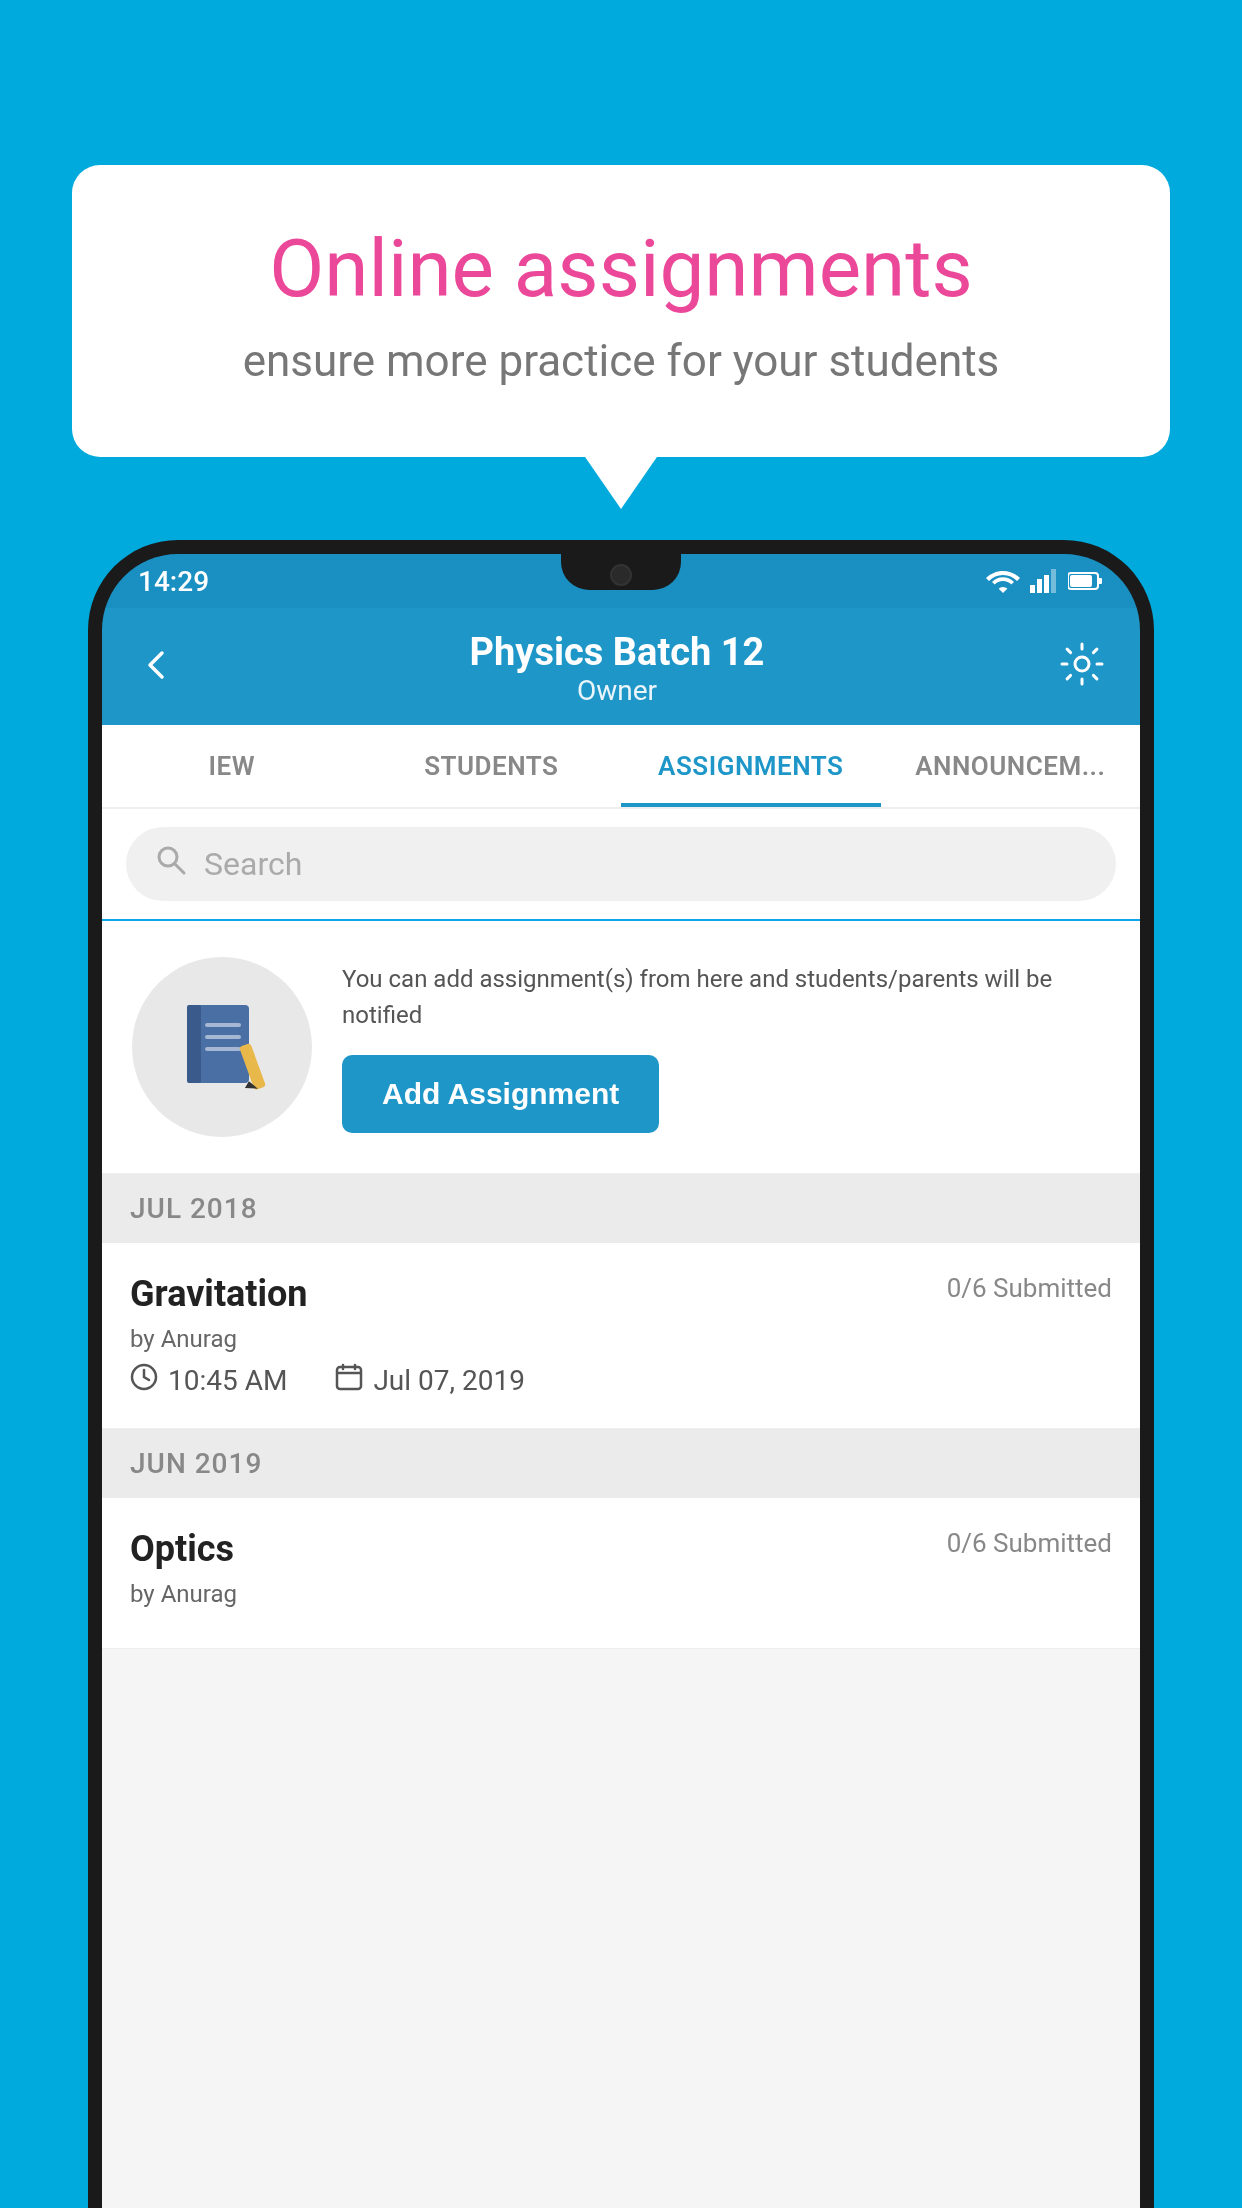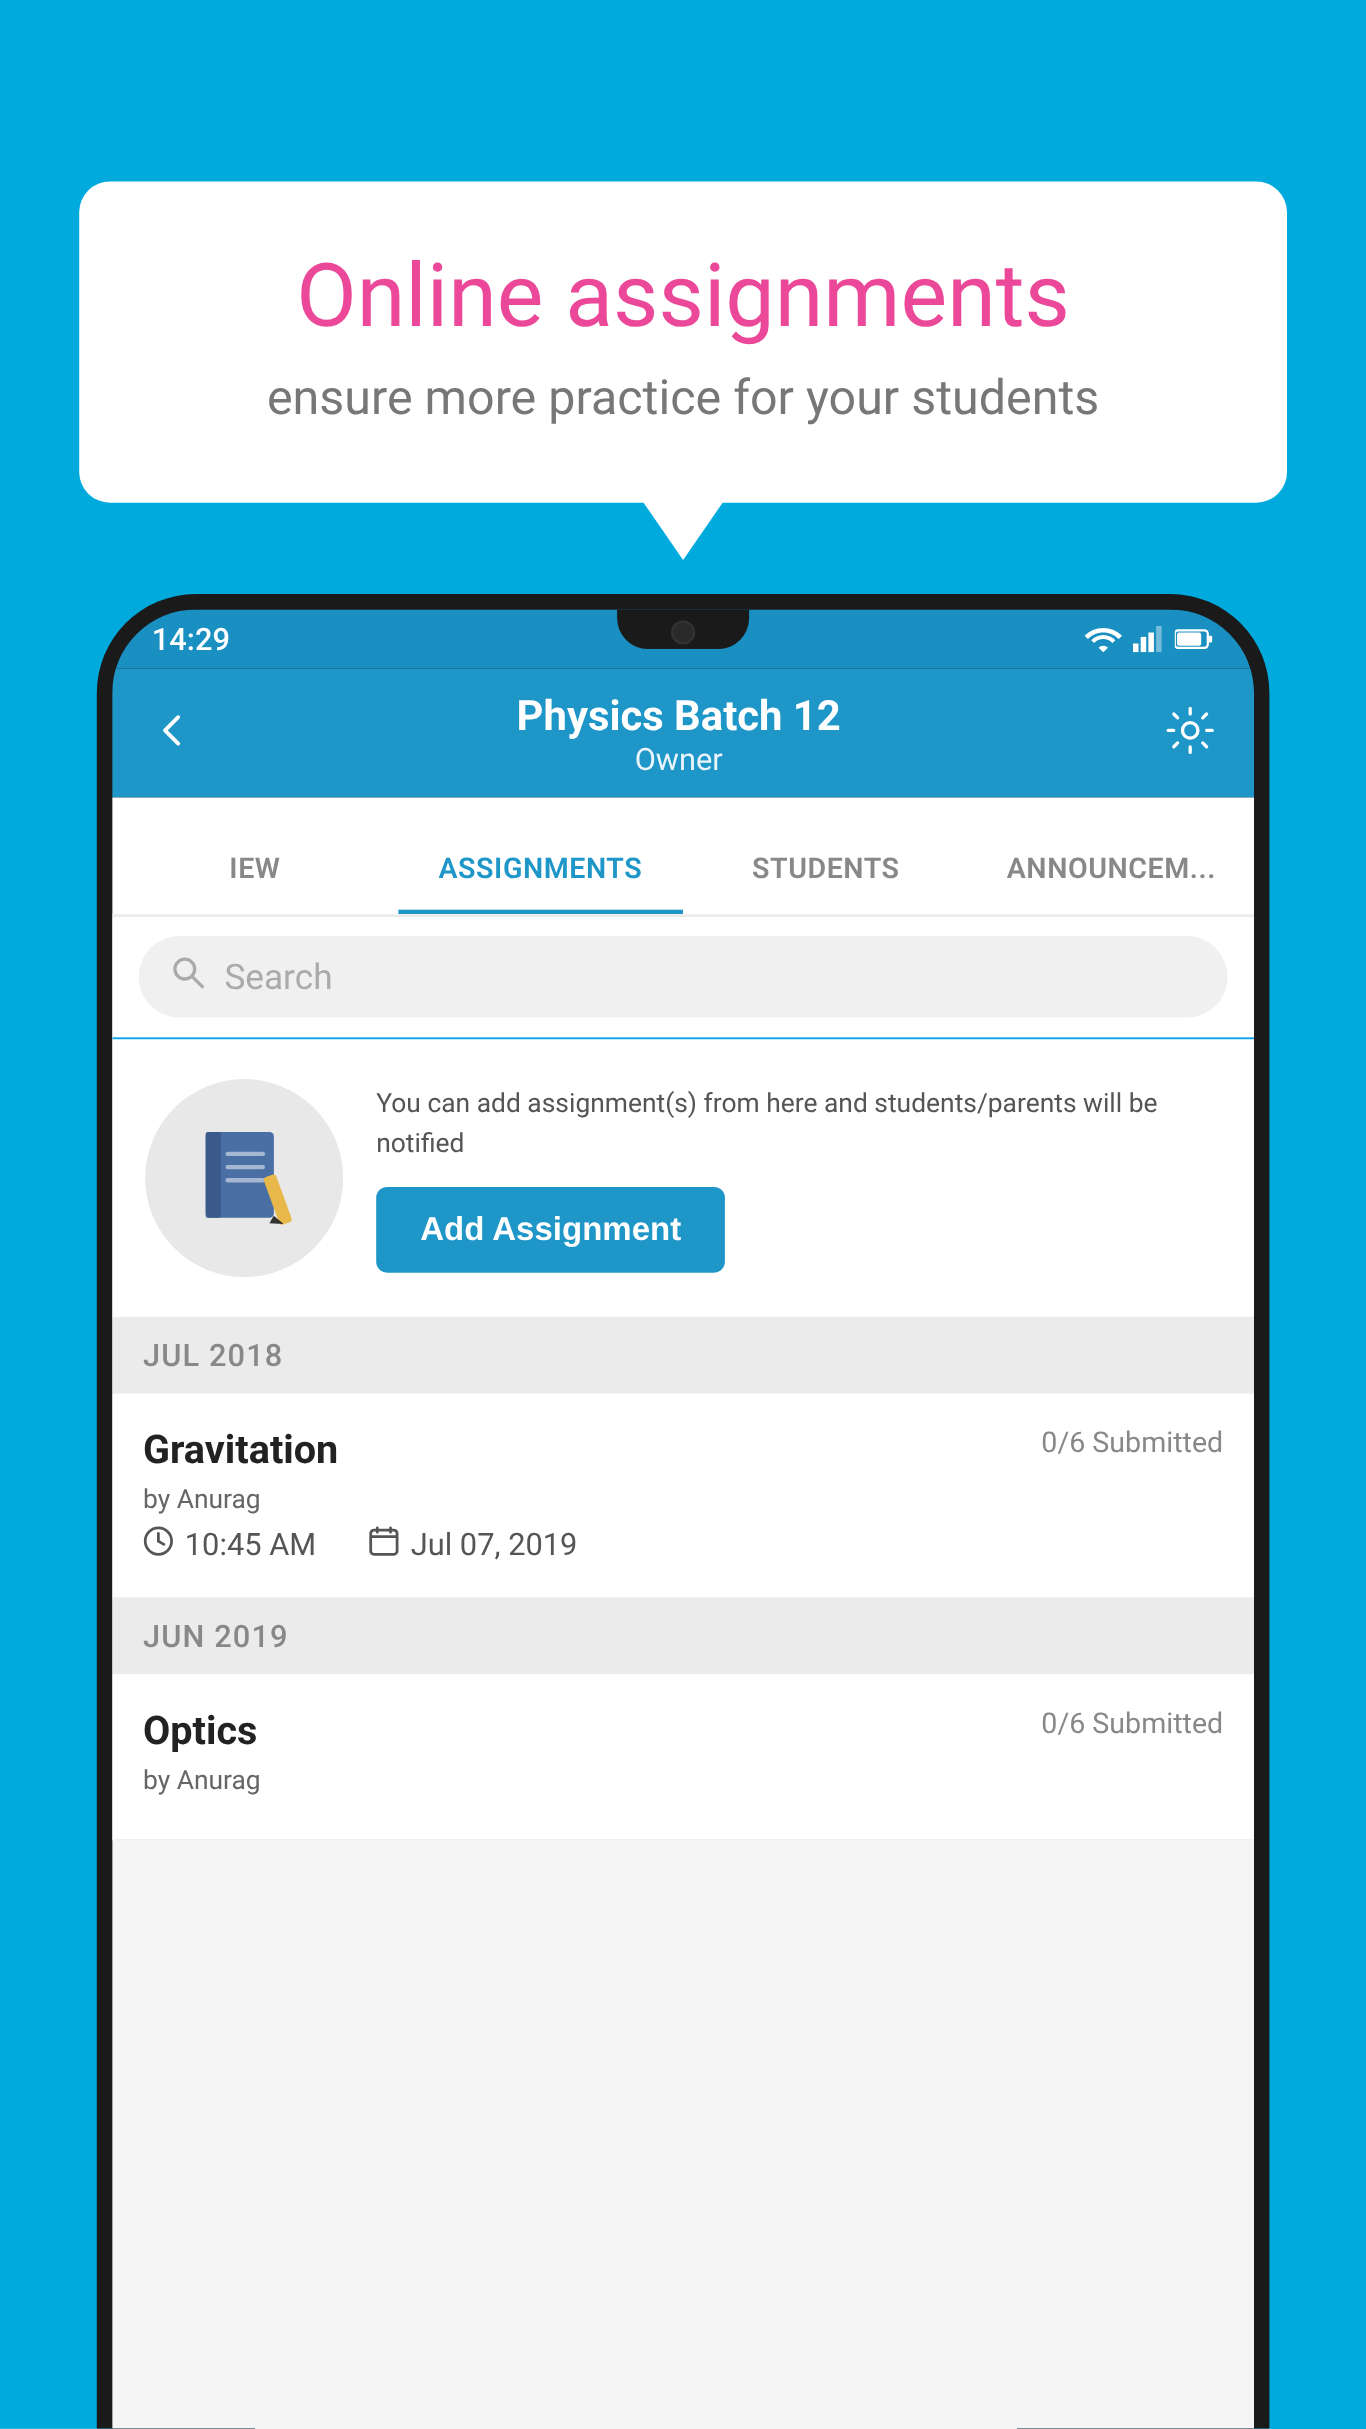--- a/index.html
+++ b/index.html
@@ -178,21 +178,20 @@
       text-align: center;
       font-size: 26px;
       color: #888;
       font-weight: 600;
       letter-spacing: 0.5px;
       cursor: pointer;
       position: relative;
       white-space: nowrap;
       overflow: hidden;
       text-overflow: ellipsis;
-      margin-top: 24px;
     }
 
     .tab-item.active {
       color: #1E96C8;
     }
 
     .tab-item.active::after {
       content: '';
       position: absolute;
       bottom: 0;
@@ -391,22 +390,22 @@
       <div class="settings-btn">
         <svg width="44" height="44" viewBox="0 0 44 44" fill="none">
           <circle cx="22" cy="22" r="7" stroke="white" stroke-width="3"></circle>
           <path d="M22 2v5M22 37v5M2 22h5M37 22h5M7.1 7.1l3.5 3.5M33.4 33.4l3.5 3.5M36.9 7.1l-3.5 3.5M10.6 33.4l-3.5 3.5" stroke="white" stroke-width="3" stroke-linecap="round"></path>
         </svg>
       </div>
     </div>
 
     <div class="tab-bar">
       <div class="tab-item">IEW</div>
+      <div class="tab-item">STUDENTS</div>
       <div class="tab-item active">ASSIGNMENTS</div>
-      <div class="tab-item">STUDENTS</div>
       <div class="tab-item">ANNOUNCEM...</div>
     </div>
 
     <div class="screen-content">
 
       <div class="search-container">
         <div class="search-input-wrap">
           <span class="search-icon-svg">
             <svg width="34" height="34" viewBox="0 0 34 34" fill="none">
               <circle cx="14" cy="14" r="9" stroke="#aaa" stroke-width="3"></circle>

